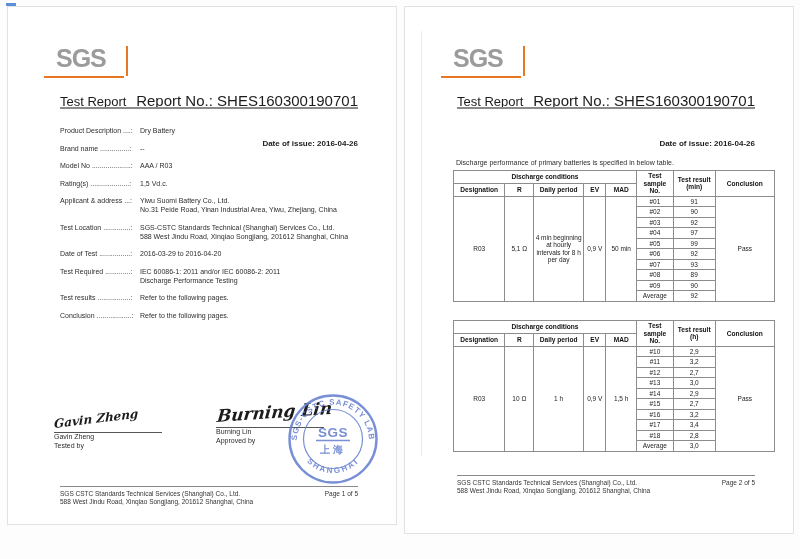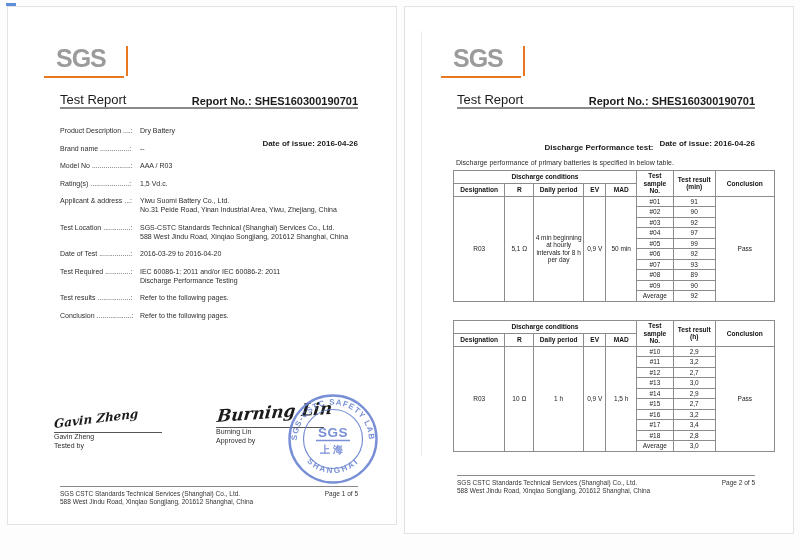--- a/index.html
+++ b/index.html
@@ -13,21 +13,21 @@
 
   
   .logo { position:absolute; left:48px; top:36px; width:70px; height:36px; }
   .logo-text { font-size:25px; font-weight:bold; letter-spacing:-1px; color:#9b9b9b; line-height:30px; }
   .logo-underline { position:absolute; left:-12px; right:2px; bottom:1px; height:2px; background:#e87722; }
   .logo-vline { position:absolute; right:-2px; top:3px; width:2px; height:30px; background:#e87722; }
 
   
   .hdr-row { position:absolute; left:52px; right:38px; top:85px; display:flex; justify-content:space-between; align-items:flex-end; }
   .hdr-title { font-size:13px; font-weight:normal; color:#1c1c1c; }
-  .hdr-no { font-size:11px; font-weight:bold; color:#1c1c1c; }
+  .hdr-no { font-size:15px; font-weight:normal; color:#1c1c1c; }
   .hdr-rule { position:absolute; left:52px; right:38px; top:100px; border-top:2px solid #8a8a8a; }
   .hdr-date { position:absolute; right:38px; top:104px; font-size:8px; font-weight:bold; color:#1c1c1c;margin-top:28px; }
 
   
   .fields { position:absolute; left:52px; right:30px; top:119px; font-size:7px; color:#2d2d2d; }
   .field { display:flex; margin-bottom:8.5px; }
   .field-label { width:80px; flex:none; white-space:nowrap; overflow:hidden; line-height:9px; }
   .field-value { flex:1; line-height:9px; }
 
   
@@ -199,21 +199,20 @@
       <span class="logo-underline"></span>
       <span class="logo-vline"></span>
     </div>
     <div class="hdr-row">
       <span class="hdr-title">Test Report</span>
       <span class="hdr-no">Report No.: SHES160300190701</span>
     </div>
     <div class="hdr-rule"></div>
     <div class="hdr-date">Date of issue: 2016-04-26</div>
 
-    <div class="results-subtitle">Discharge Performance test:</div>
     <div class="results-note">Discharge performance of primary batteries is specified in below table.</div>
 
     <div class="tbl-wrap tbl-1" id="table-0">
         <table class="results">
           <colgroup>
             <col style="width: 16%;">
             <col style="width: 9%;">
             <col style="width: 15.5%;">
             <col style="width: 7%;">
             <col style="width: 9.5%;">

